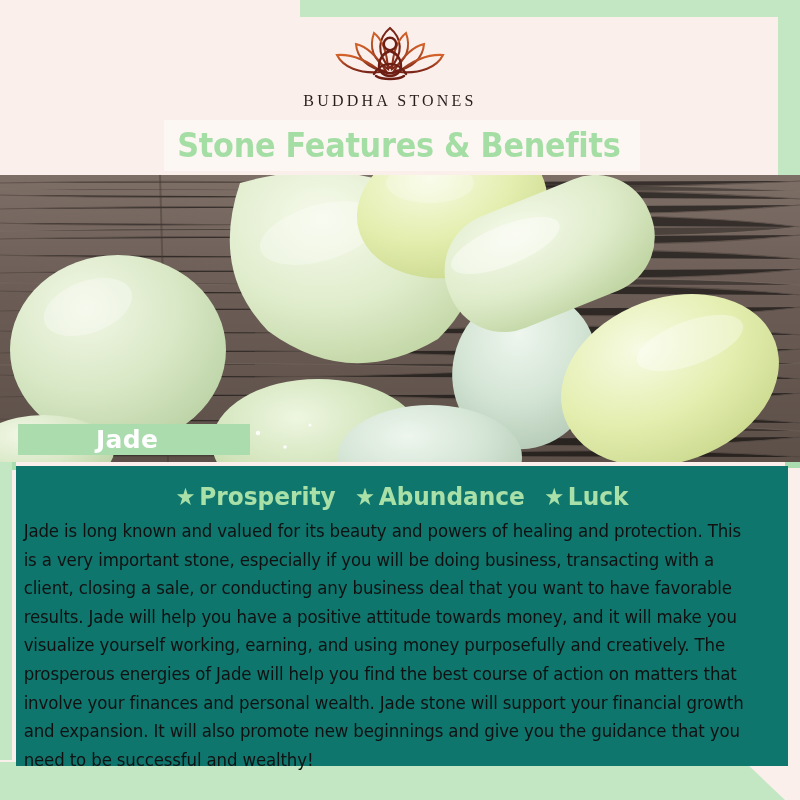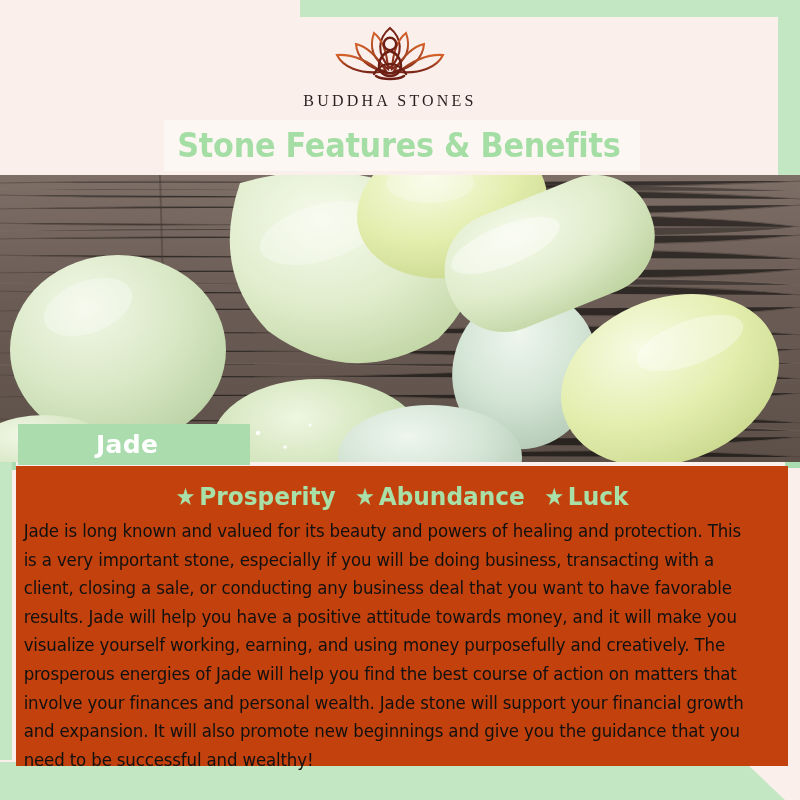--- a/index.html
+++ b/index.html
@@ -134,21 +134,21 @@
     background: #6a5d58;
   }
   .photo svg { display: block; }
 
   
   .jade-label {
     position: absolute;
     left: 18px;
     top: 424px;
     width: 232px;
-    height: 41px;
+    height: 31px;
     background: #aadcae;
     display: flex;
     align-items: center;
     z-index: 7;
   }
   .jade-label-text {
     color: #ffffff;
     font-family: "DejaVu Sans", sans-serif;
     font-size: 25px;
     font-weight: bold;
@@ -156,21 +156,21 @@
     letter-spacing: 0.3px;
   }
 
   
   .content-card {
     position: absolute;
     left: 16px;
     top: 466px;
     width: 772px;
     height: 300px;
-    background: #c2410c;
+    background: #0f766e;
   }
   .keywords {
     margin-top: 16px;
     text-align: center;
     font-family: "DejaVu Sans", sans-serif;
     font-size: 25px;
     font-weight: bold;
     color: #a8e0a8;
     white-space: nowrap;
     transform: scaleX(0.93);

